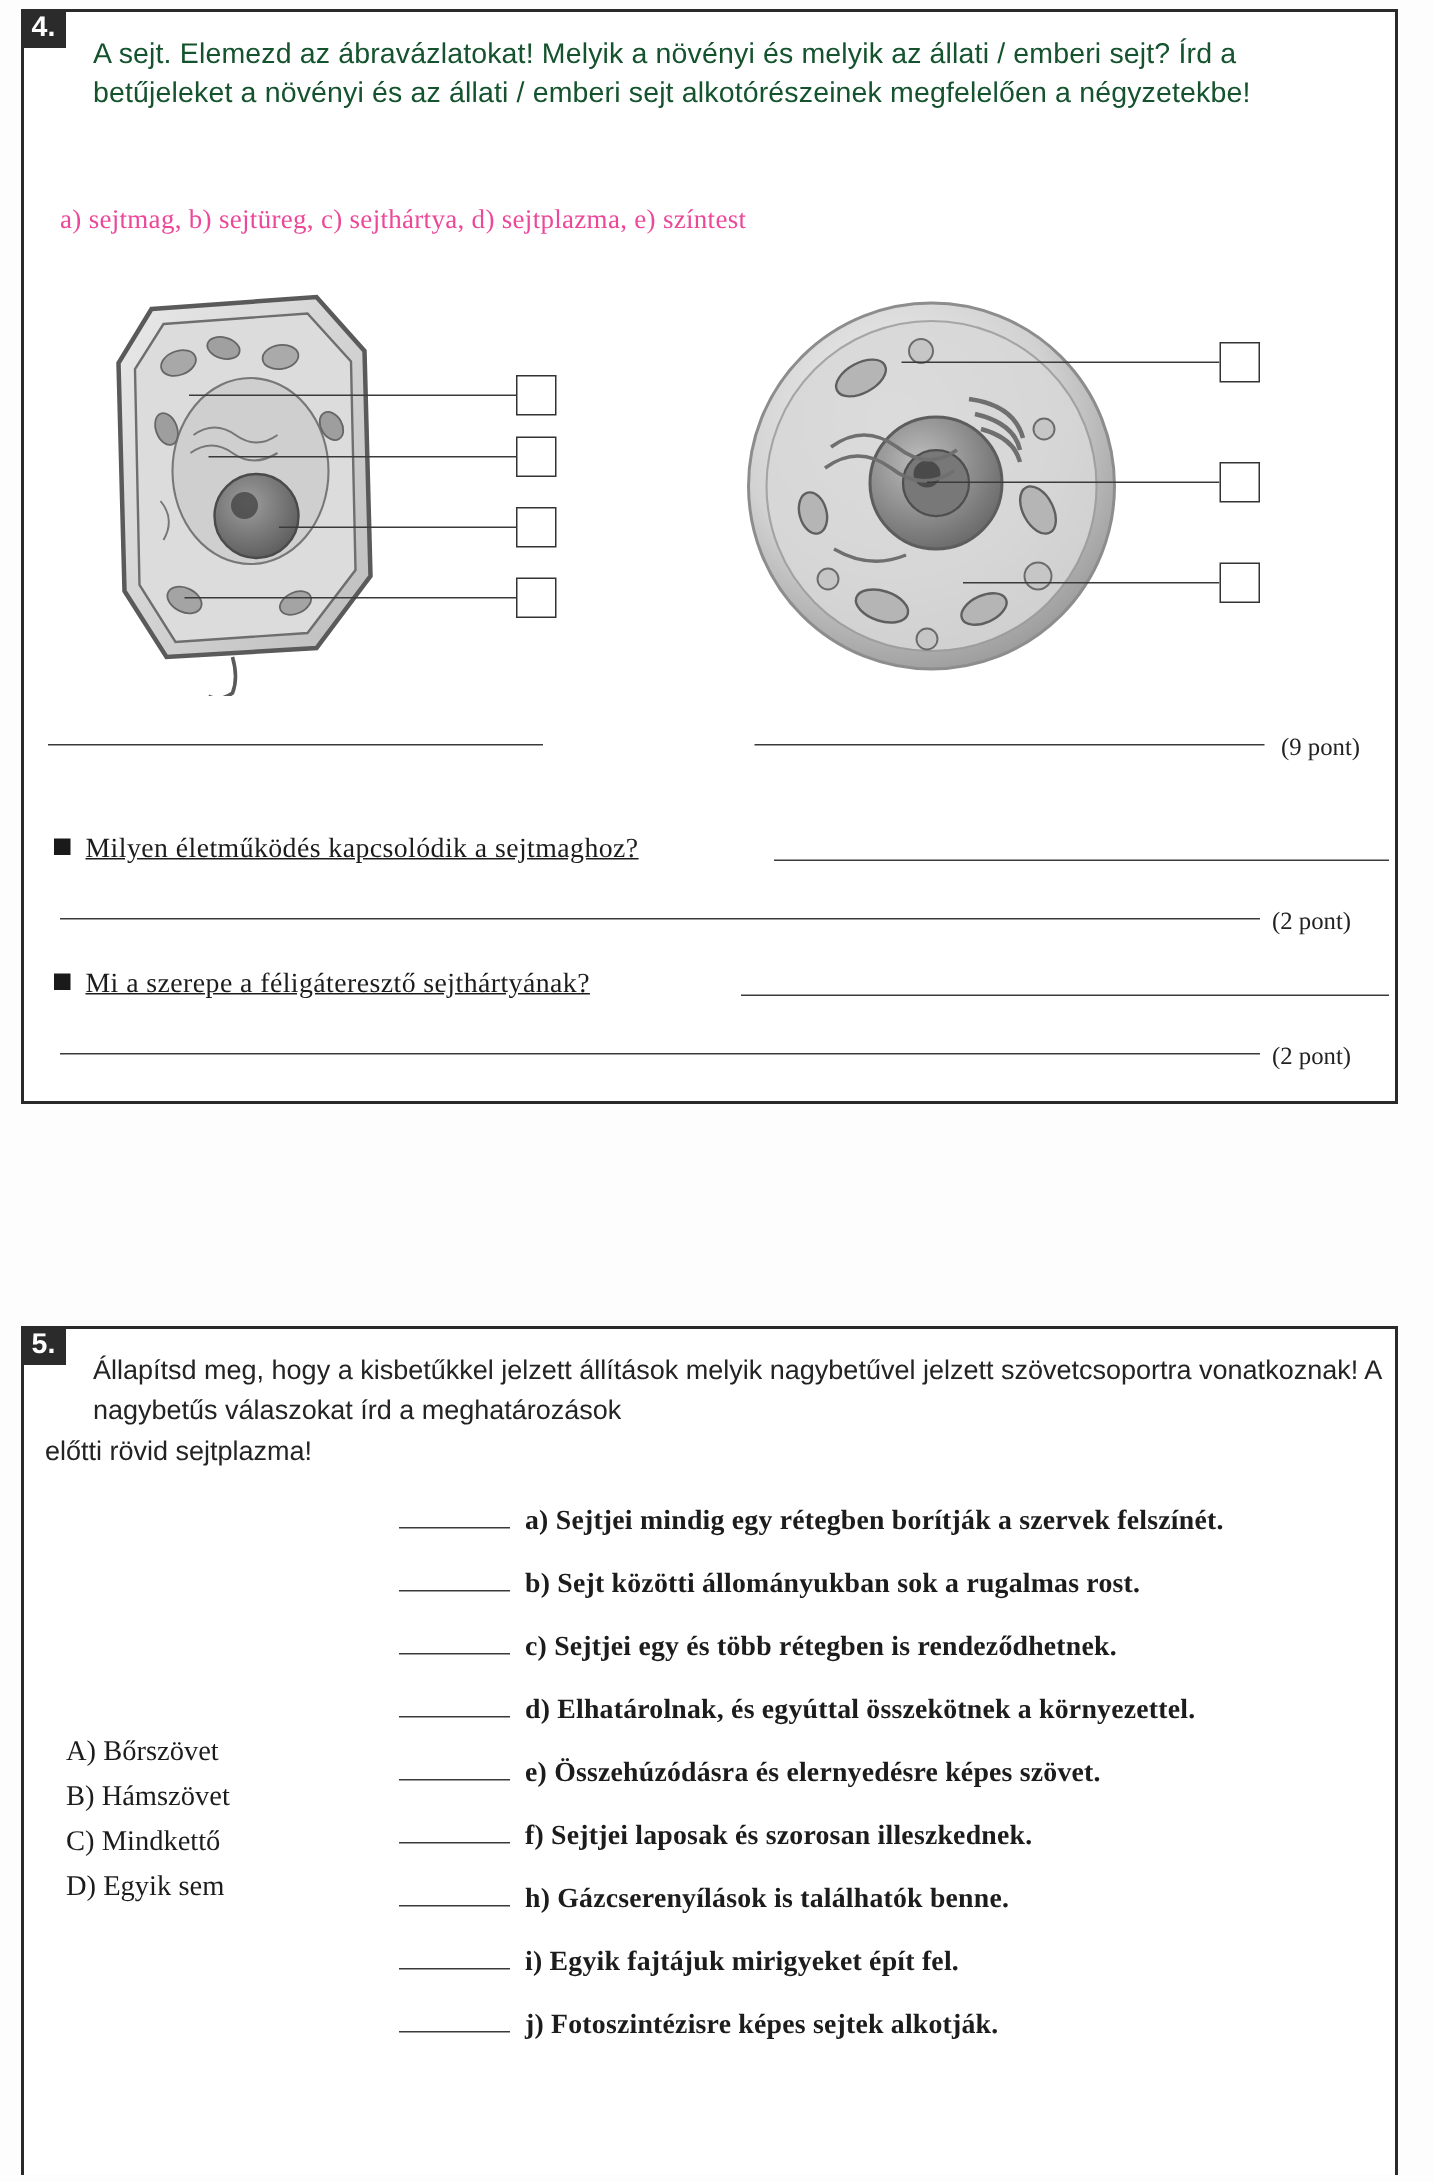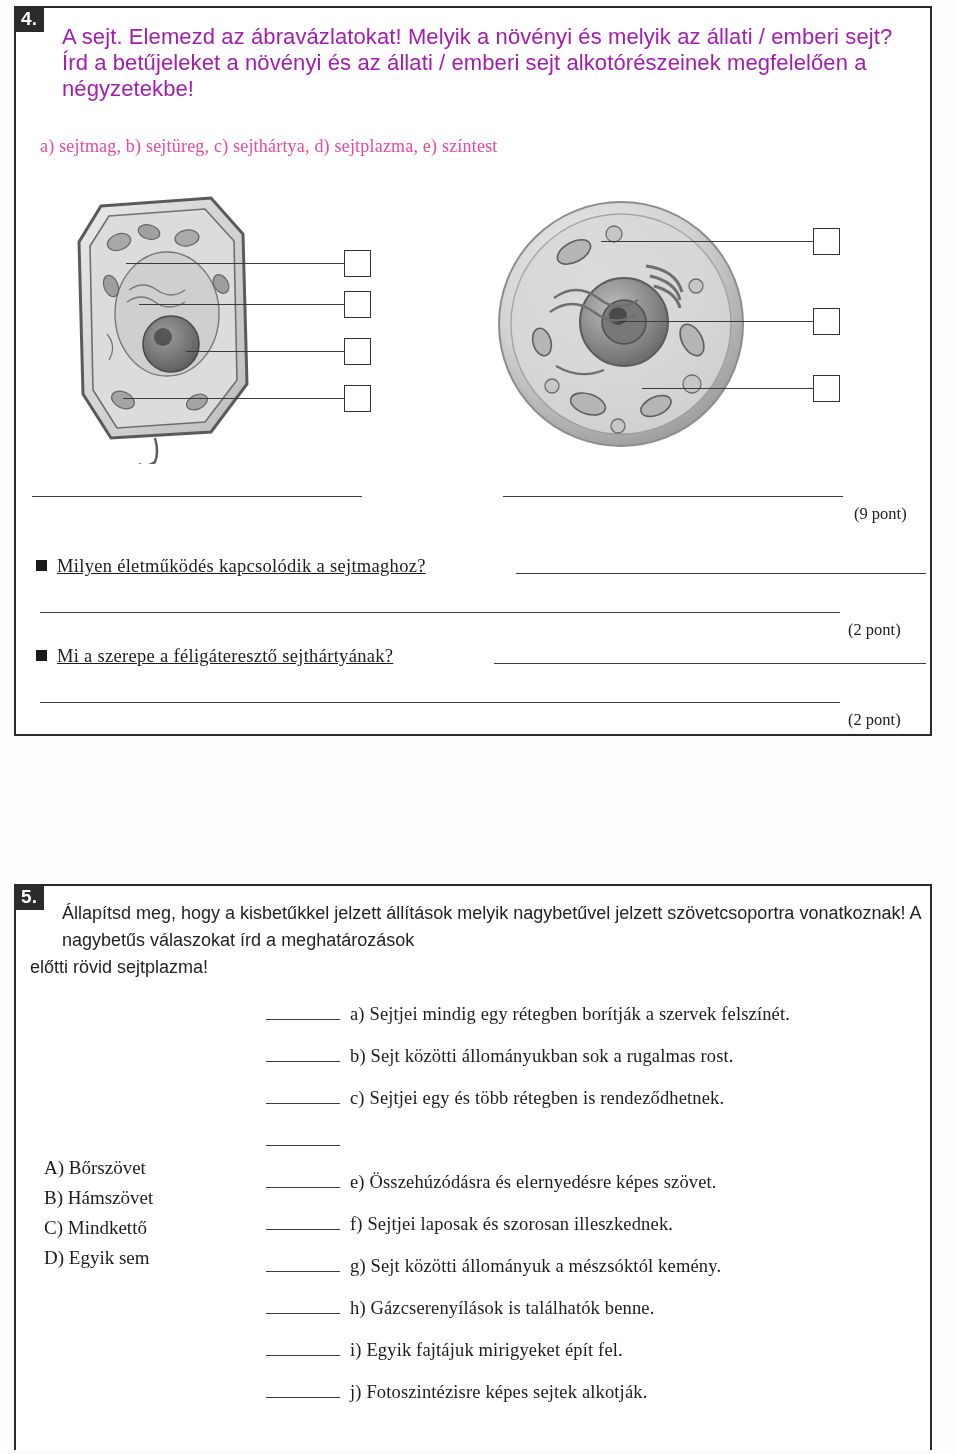--- a/index.html
+++ b/index.html
@@ -46,23 +46,23 @@
     text-align: center;
   }
   .ex4-badge { left: -2px; top: -2px; }
 
   .ex4-heading {
     position: absolute;
     left: 46px;
     top: 16px;
     width: 850px;
     font-family: "Liberation Sans", sans-serif;
-    font-size: 22px;
+    font-size: 19px;
     line-height: 26px;
-    color: #a21caf;
+    color: #14532d;
     letter-spacing: 0.1px;
   }
   .ex4-options {
     position: absolute;
     left: 24px;
     top: 128px;
     font-size: 18px;
     font-family: "Liberation Serif", serif;
     letter-spacing: 0.2px;
     color: #ec4899;
@@ -104,21 +104,20 @@
   .rule {
     position: absolute;
     height: 0;
     border-top: 1.3px solid #3a3a3a;
   }
   .pont {
     position: absolute;
     font-size: 16.5px;
     font-family: "Liberation Serif", serif;
     color: #222;
-    margin-top: 16px;
   }
 
   .bullet-row {
     position: absolute;
     font-size: 18.5px;
     letter-spacing: 0.3px;
     color: #1c1c1c;
     text-decoration: underline;
   }
   .sq-bullet {
@@ -177,21 +176,21 @@
     color: #1c1c1c;
     white-space: nowrap;
   }
   .stmt .blank {
     display: inline-block;
     width: 74px;
     border-bottom: 1.4px solid #3a3a3a;
     height: 14px;
     margin-right: 10px;
   }
-  .stmt .txt { letter-spacing: 0.15px; }
+  .stmt .txt { letter-spacing: 0.15px; font-weight: bold; }
 </style>
 </head>
 <body>
 
 <div class="page">
 
   <div class="ex4-box">
 
     <div class="num-badge ex4-badge">4.</div>
 
@@ -341,32 +340,29 @@
       <div class="stmt">
         <span class="blank"></span><span class="txt">a) Sejtjei mindig egy rétegben borítják a szervek felszínét.</span>
       </div>
       <div class="stmt">
         <span class="blank"></span><span class="txt">b) Sejt közötti állományukban sok a rugalmas rost.</span>
       </div>
       <div class="stmt">
         <span class="blank"></span><span class="txt">c) Sejtjei egy és több rétegben is rendeződhetnek.</span>
       </div>
       <div class="stmt">
-        <span class="blank"></span>
+        <span class="blank"></span><span class="txt">d) Elhatárolnak, és egyúttal összekötnek a környezettel.</span>
       </div>
       <div class="stmt">
         <span class="blank"></span><span class="txt">e) Összehúzódásra és elernyedésre képes szövet.</span>
       </div>
       <div class="stmt">
         <span class="blank"></span><span class="txt">f) Sejtjei laposak és szorosan illeszkednek.</span>
       </div>
       <div class="stmt">
-        <span class="blank"></span><span class="txt">g) Sejt közötti állományuk a mészsóktól kemény.</span>
-      </div>
-      <div class="stmt">
         <span class="blank"></span><span class="txt">h) Gázcserenyílások is találhatók benne.</span>
       </div>
       <div class="stmt">
         <span class="blank"></span><span class="txt">i) Egyik fajtájuk mirigyeket épít fel.</span>
       </div>
       <div class="stmt">
         <span class="blank"></span><span class="txt">j) Fotoszintézisre képes sejtek alkotják.</span>
       </div>
     </div>
 

